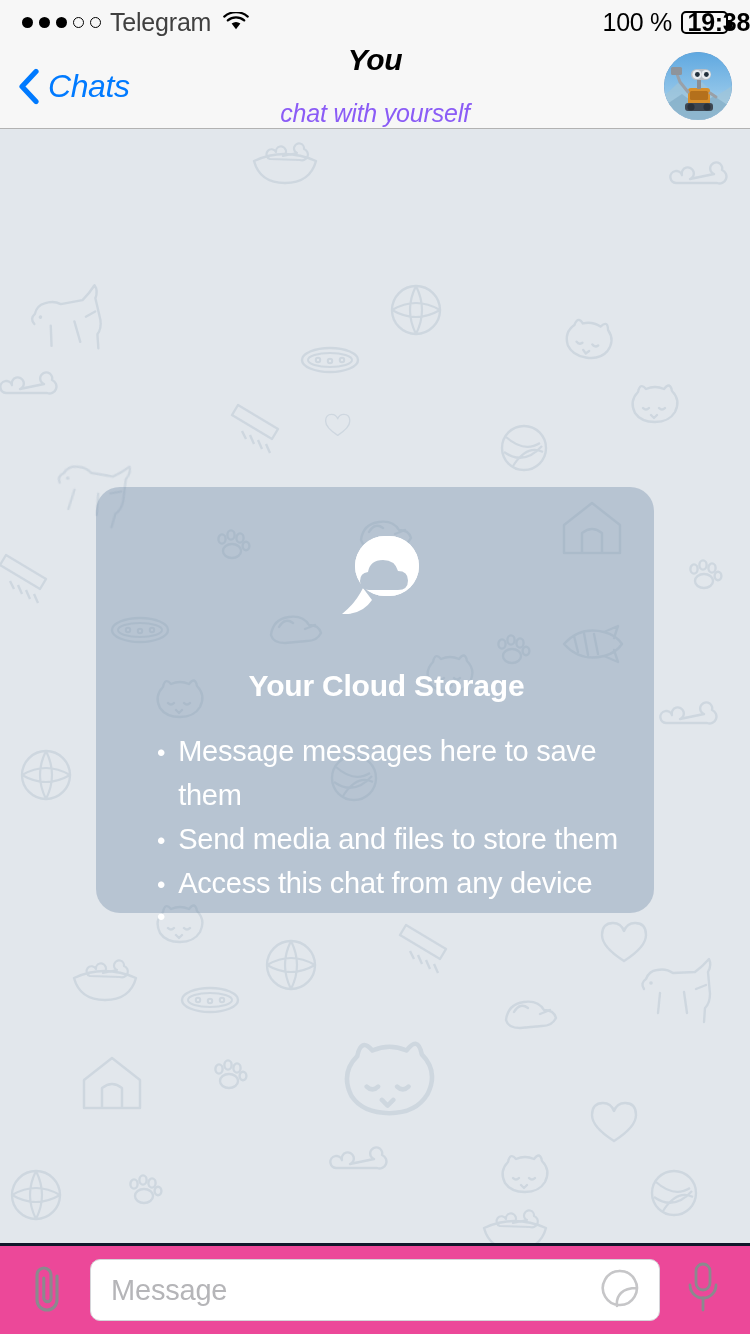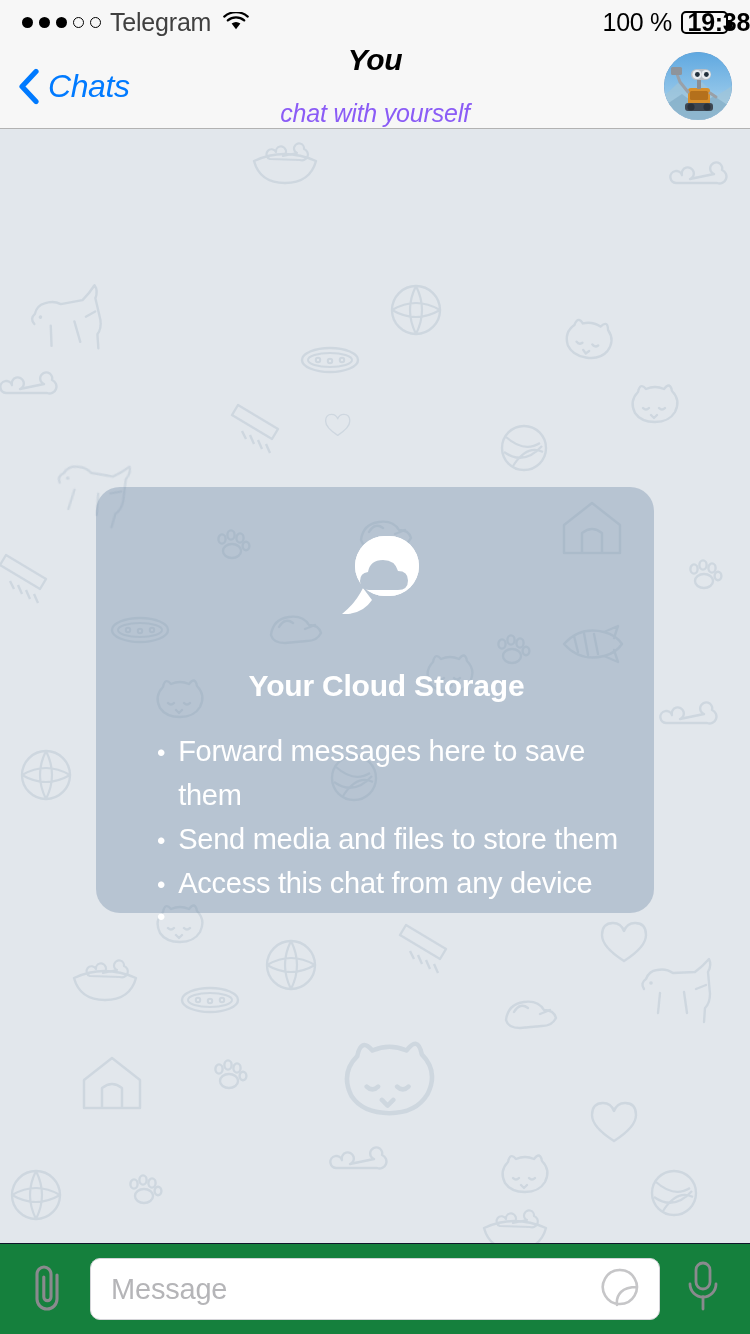--- a/index.html
+++ b/index.html
@@ -131,22 +131,22 @@
     letter-spacing:-0.25px;
     line-height:1.52;
     display:flex; align-items:baseline; gap:13px;
   }
   .card-list li .bullet { font-size:24px; line-height:1; }
 
   
   .input-bar {
     position:absolute; bottom:0; left:0;
     width:750px; height:91px;
-    background:#15803d;
-    border-top:1px solid #0f172a;
+    background:#ec4899;
+    border-top:3px solid #0f172a;
     display:flex; align-items:center;
     padding:8px 18px;
     gap:14px;
     z-index:20;
   }
   .attach-btn { width:58px; height:58px; display:flex; align-items:center; justify-content:center; cursor:pointer; flex-shrink:0; }
   .msg-field {
     flex:1; height:62px;
     background:#ffffff;
     border:1px solid #d4d4d8;
@@ -379,21 +379,21 @@
             <path d="M52 2 h4 a30 30 0 0 1 0 60 h-4 a30 30 0 0 1 0 -60 Z" fill="#ffffff"></path>
             <rect x="22" y="2" width="64" height="60" rx="30" fill="#ffffff"></rect>
             <path d="M30 54 q-8 16 -21 26 q20 1 30 -14 Z" fill="#ffffff"></path>
           </g>
         </svg>
       </div>
       <div class="card-title">Your Cloud Storage</div>
       <ul class="card-list">
         <li>
           <span class="bullet">•</span>
-          <span>Forward messages here to save them</span>
+          <span>Message messages here to save them</span>
         </li>
         <li>
           <span class="bullet">•</span>
           <span>Send media and files to store them</span>
         </li>
         <li>
           <span class="bullet">•</span>
           <span>Access this chat from any device</span>
         </li>
         <li>

